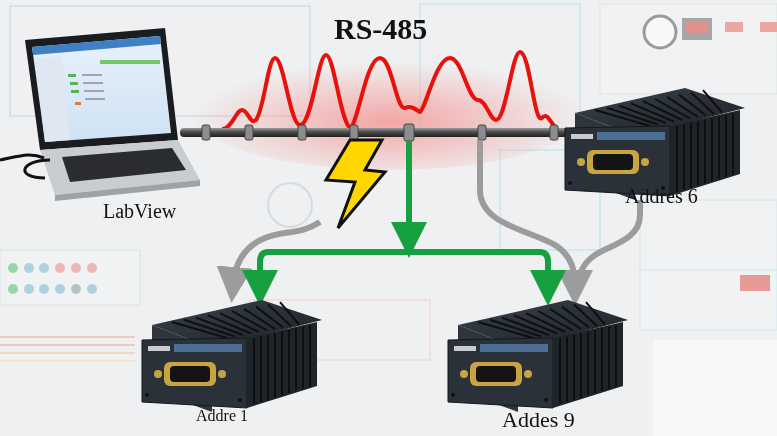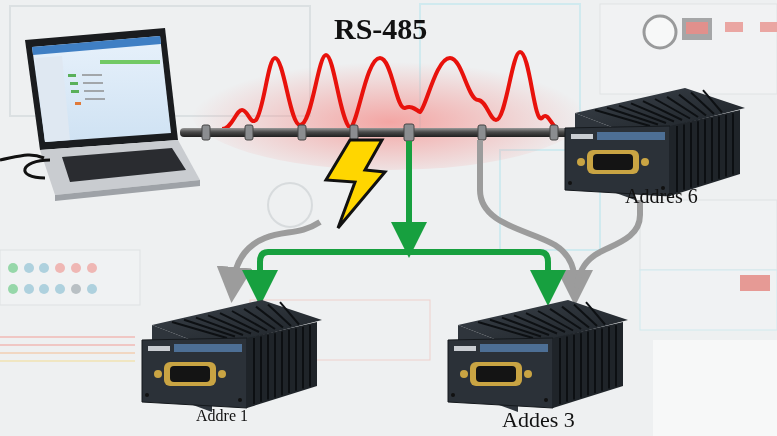--- a/index.html
+++ b/index.html
@@ -240,16 +240,17 @@
         <rect x="22" y="62" width="52" height="24" rx="6" fill="#c9a443"></rect>
         <rect x="28" y="66" width="40" height="16" rx="4" fill="#141414"></rect>
         <circle cx="16" cy="74" r="4" fill="#c9a443"></circle>
         <circle cx="80" cy="74" r="4" fill="#c9a443"></circle>
         <circle cx="5" cy="95" r="2" fill="#111"></circle>
         <circle cx="98" cy="100" r="2" fill="#111"></circle>
       </g>
 </svg>
 
 <div id="title" class="label">RS-485</div>
+<div id="lbl-labview" class="label">LabView</div>
 <div id="lbl-addr2" class="label">Addres 6</div>
 <div id="lbl-addr1" class="label">Addre 1</div>
-<div id="lbl-addr3" class="label">Addes 3</div>
+<div id="lbl-addr3" class="label">Addes 9</div>
 </div>
 
 </body></html>

